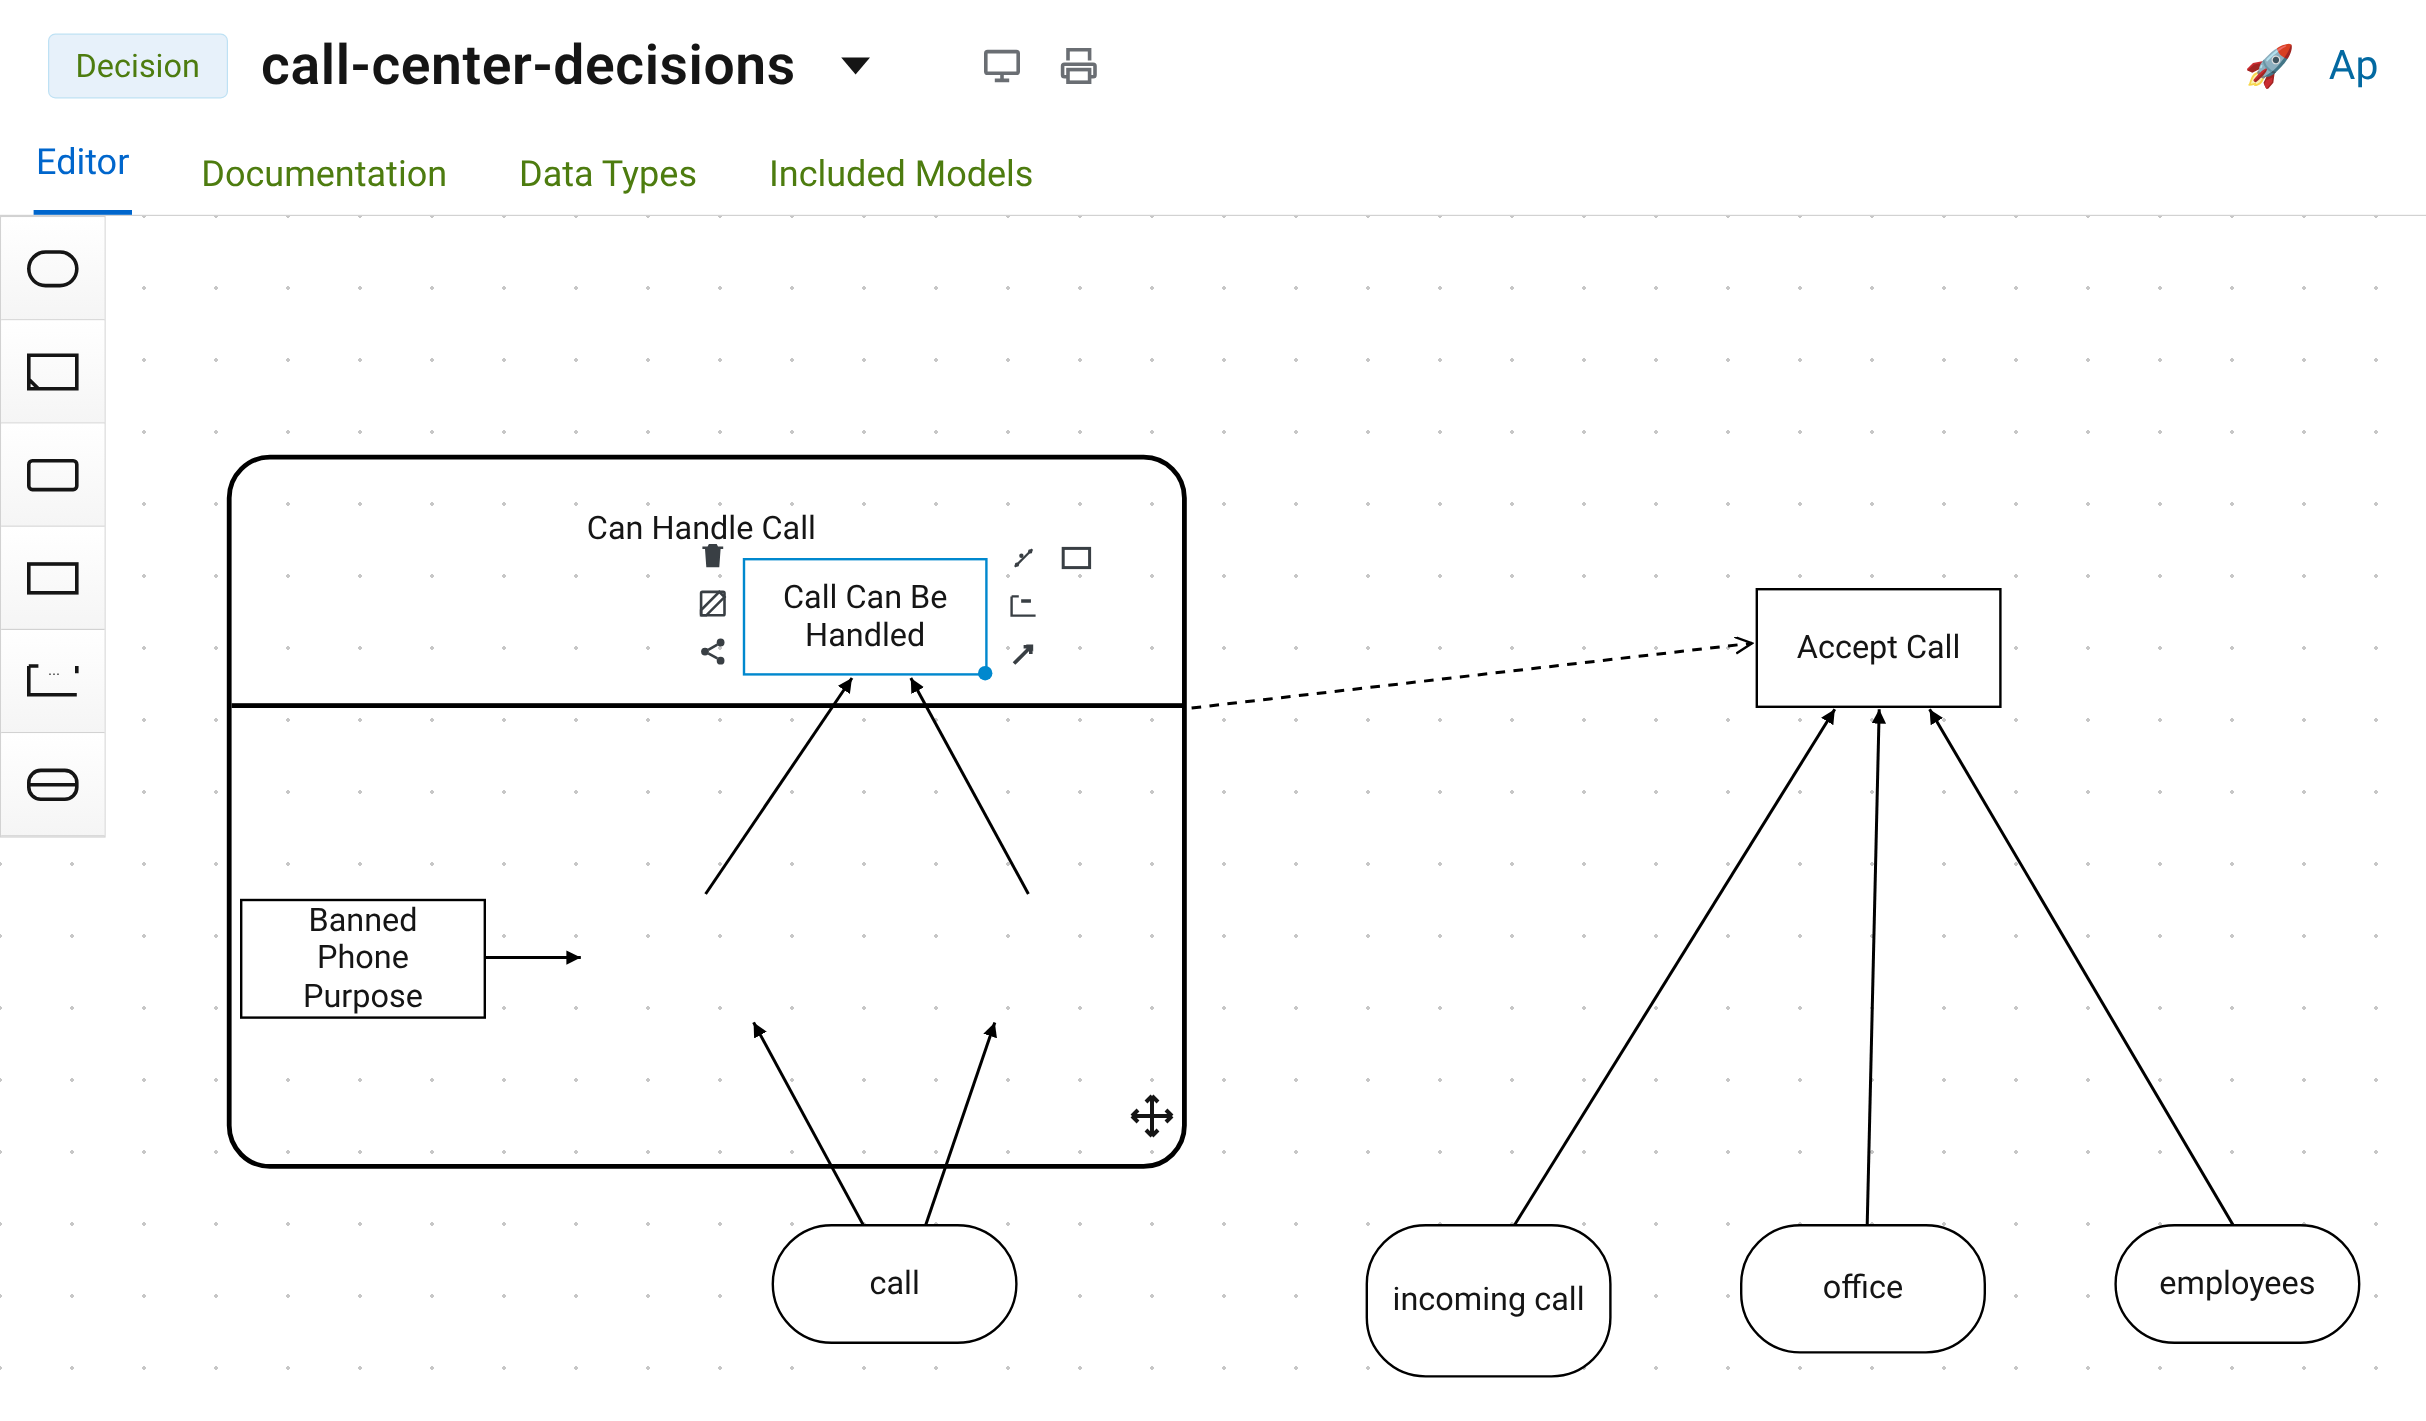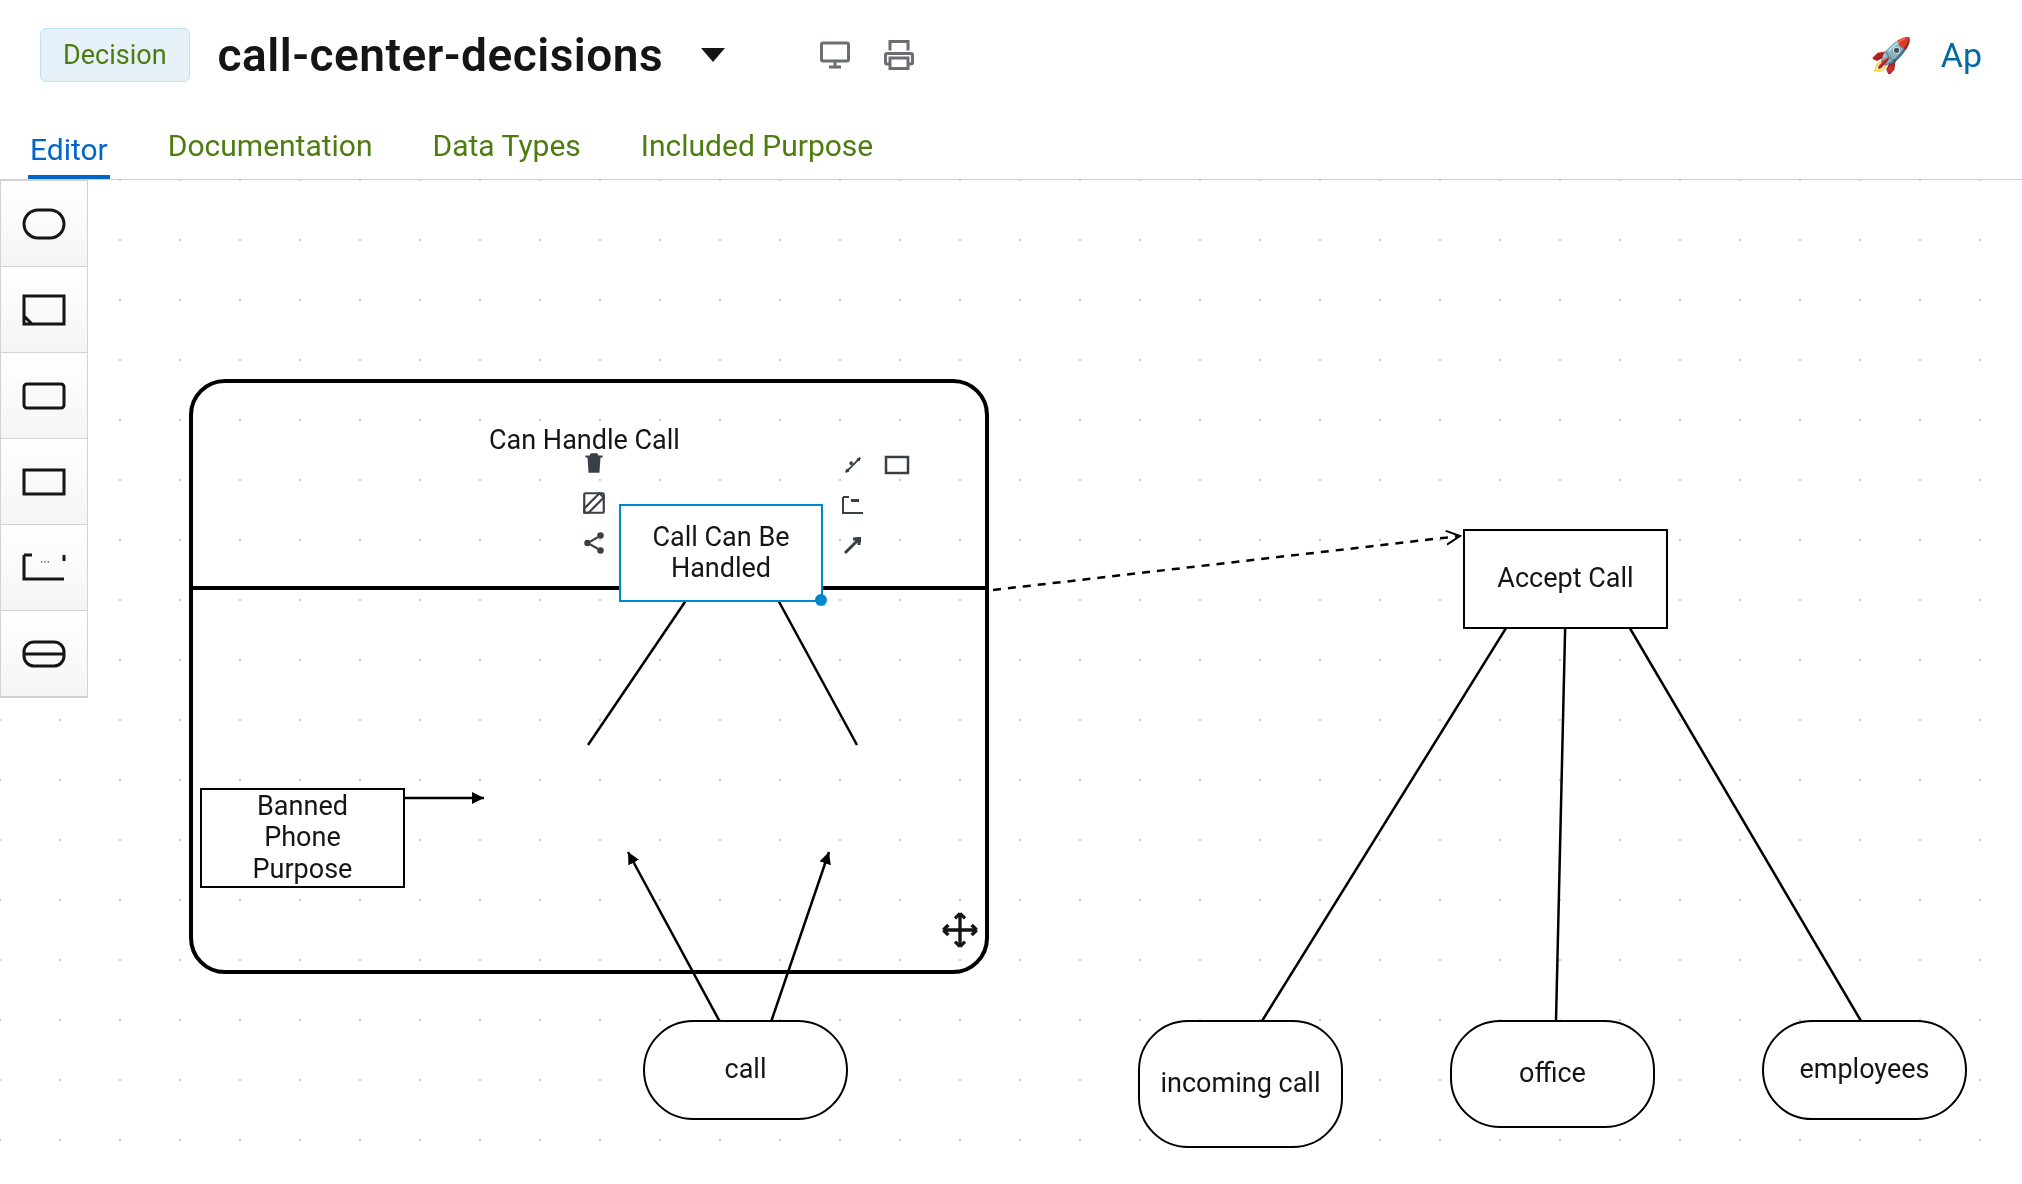--- a/index.html
+++ b/index.html
@@ -11,34 +11,34 @@
   .title { font-size: 46px; font-weight: 600; letter-spacing: 0.5px; }
   .caret-down { width: 0; height: 0; border-left: 12px solid transparent; border-right: 12px solid transparent; border-top: 14px solid #151515; margin-left: 10px; }
   .toolbar-icon { color: #6a6e73; display: inline-flex; align-items: center; justify-content: center; }
   .spacer { flex: 1; }
   .rocket { font-size: 34px; }
   .ap { font-size: 34px; color: #0369a1; }
 
   
   .tabs { display: flex; gap: 56px; padding: 0 28px; border-bottom: 1px solid #d2d2d2; height: 70px; align-items: flex-end; }
   .tab { font-size: 30px; color: #4d7c0f; padding: 0 2px 16px 2px; cursor: pointer; }
-  .tab.active { color: #0066cc; border-bottom: 4px solid #0066cc; padding-bottom: 8px; }
+  .tab.active { color: #0066cc; border-bottom: 4px solid #0066cc; padding-bottom: 22px; }
 
   
   .workspace { position: relative; height: calc(1184px - 110px - 70px); }
   .palette { position: absolute; left: 0; top: 0; width: 88px; background: #fff; border: 1px solid #d2d2d2; display: flex; flex-direction: column; }
   .pal-item { height: 86px; border-bottom: 1px solid #d2d2d2; display: flex; align-items: center; justify-content: center; background: linear-gradient(#ffffff, #f5f5f5); cursor: pointer; }
   .pal-item svg { display: block; }
 
   .canvas { position: absolute; left: 0; top: 0; right: 0; bottom: 0; background-image: radial-gradient(#c7c7c7 1.5px, transparent 1.5px); background-size: 60px 60px; background-position: 30px 30px; }
 
   .svg-layer { position: absolute; left: 0; top: 0; width: 100%; height: 100%; pointer-events: none; }
 
   .node { position: absolute; background: #fff; display: flex; align-items: center; justify-content: center; text-align: center; font-size: 27px; line-height: 1.15; }
-  .rect-node { border: 2px solid #000; margin-top: 39px; }
+  .rect-node { border: 2px solid #000; }
   .pill-node { border: 2px solid #000; border-radius: 50px; }
   .selected-node { border: 2px solid #0088ce; }
   .selected-node .handle-dot { position: absolute; right: -6px; bottom: -6px; width: 12px; height: 12px; background: #0088ce; border-radius: 50%; }
 
   .group-box { position: absolute; border: 4px solid #000; border-radius: 36px; background: transparent; }
   .group-title { position: absolute; font-size: 27px; }
   .group-divider { position: absolute; left: 0; right: 0; height: 4px; background: #000; }
 
   .ctx-toolbar { position: absolute; display: flex; flex-direction: column; gap: 10px; }
   .ctx-icon { width: 30px; height: 30px; color: #393f44; display: flex; align-items: center; justify-content: center; }
@@ -69,21 +69,21 @@
   </span>
   <span class="spacer"></span>
   <span class="rocket">🚀</span>
   <span class="ap">Ap</span>
 </div>
 
 <div class="tabs">
   <div class="tab active">Editor</div>
   <div class="tab">Documentation</div>
   <div class="tab">Data Types</div>
-  <div class="tab">Included Purpose</div>
+  <div class="tab">Included Models</div>
 </div>
 
 <div class="workspace">
   <div class="canvas"></div>
 
   <div class="palette">
     <div class="pal-item">
       <svg width="44" height="32" viewBox="0 0 44 32">
           <rect x="2" y="2" width="40" height="28" rx="14" fill="none" stroke="#151515" stroke-width="3"></rect>
         </svg>

